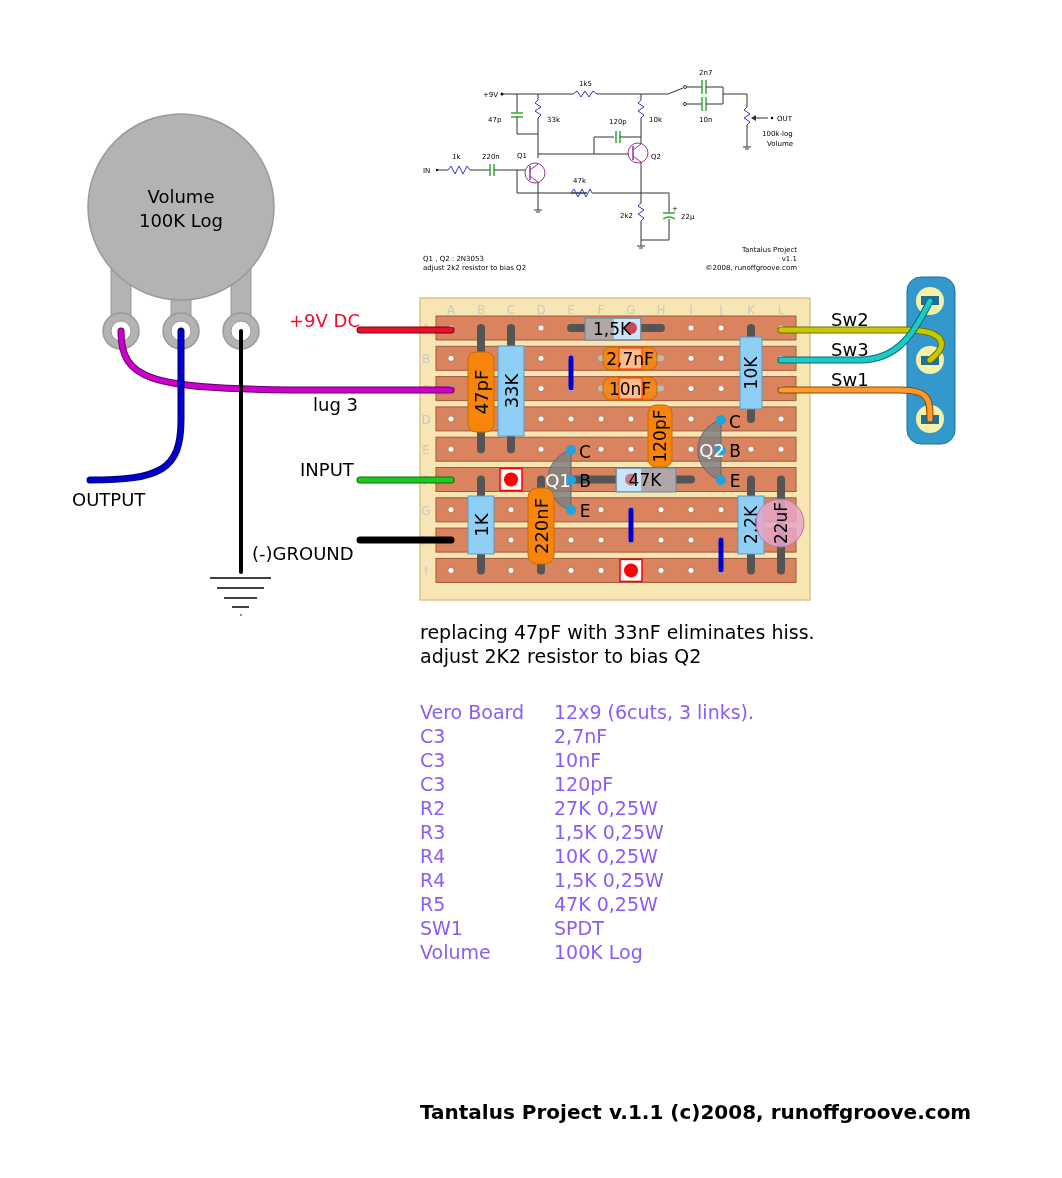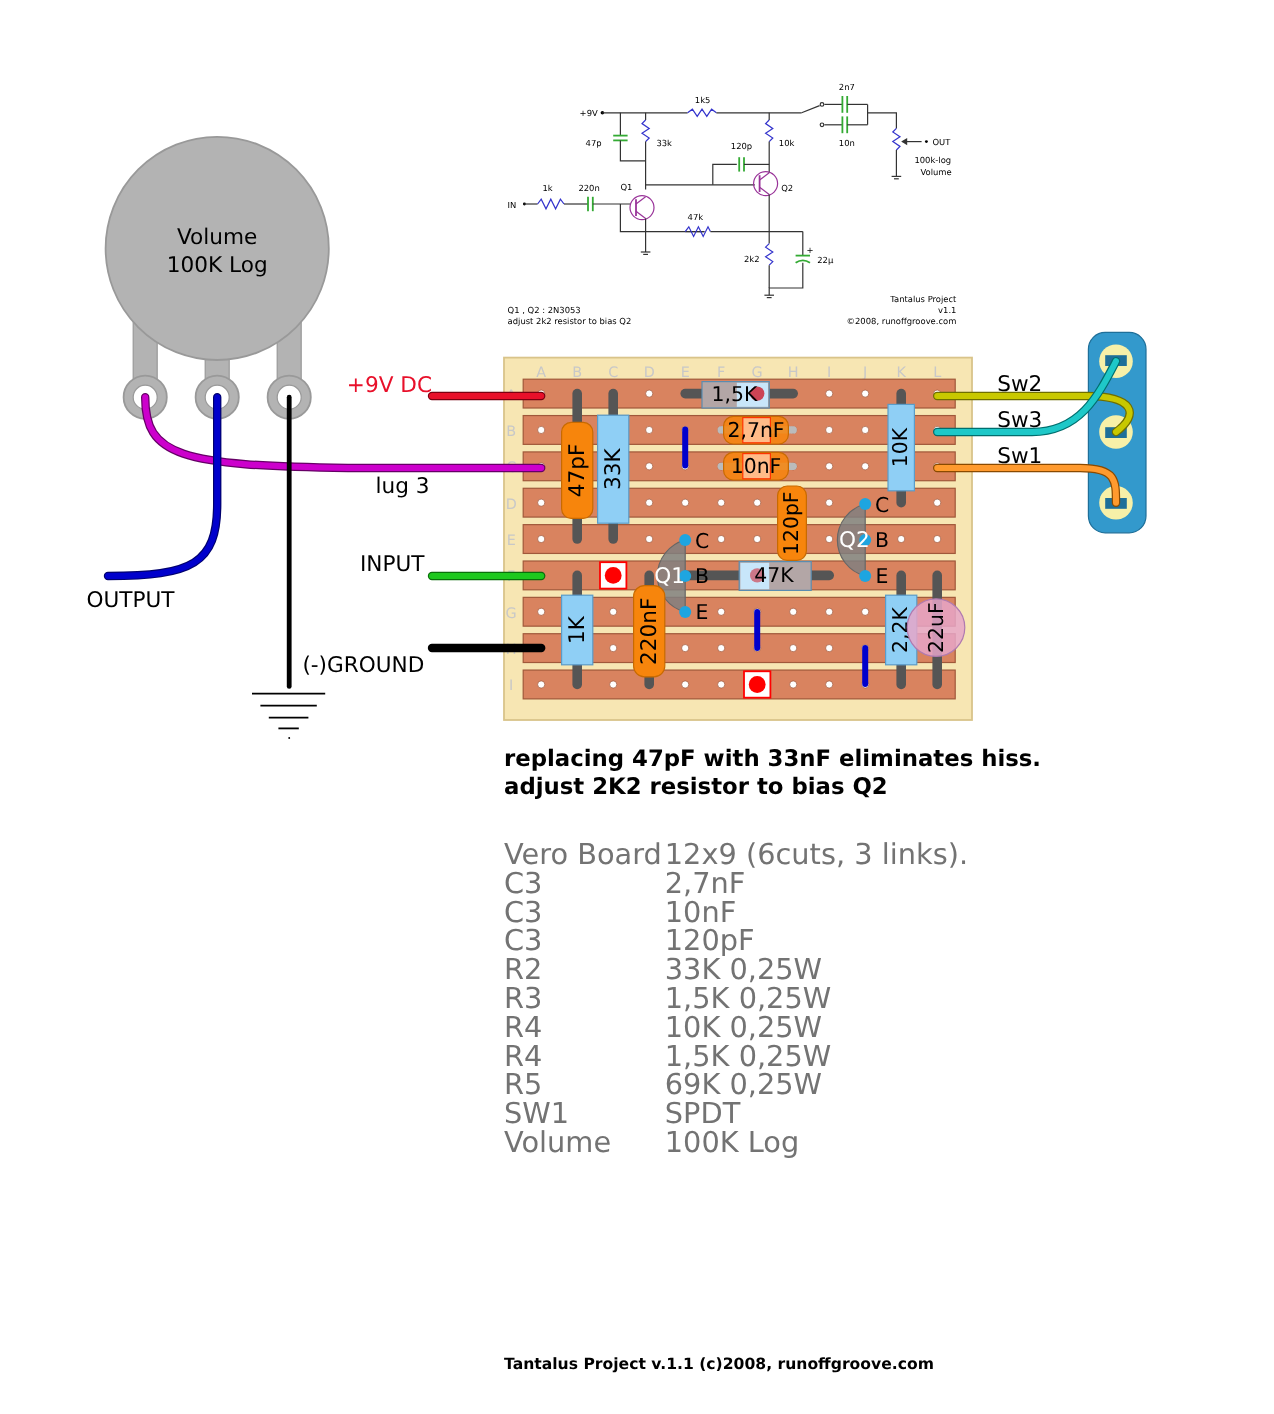--- a/index.html
+++ b/index.html
@@ -1,23 +1,23 @@
 <!DOCTYPE html>
 <html><head>
 <meta charset="utf-8">
 <style>
   html,body{margin:0;padding:0;background:#ffffff;}
   body{width:1062px;height:1178px;position:relative;overflow:hidden;font-family:"DejaVu Sans",sans-serif;}
   #stage{position:absolute;left:0;top:0;}
-  .notes{position:absolute;left:420px;top:620px;font-family:"DejaVu Sans",sans-serif;font-size:19px;color:#000;line-height:24px;font-weight:bold;}
+  .notes{position:absolute;left:420px;top:620px;font-family:"DejaVu Sans",sans-serif;font-size:19px;color:#000;line-height:24px;}
   .notes .line{white-space:nowrap;}
-  .bom{position:absolute;left:420px;top:700px;font-family:"DejaVu Sans",sans-serif;font-size:24px;color:#737373;line-height:24px;}
+  .bom{position:absolute;left:420px;top:700px;font-family:"DejaVu Sans",sans-serif;font-size:19px;color:#8b5cf6;line-height:24px;}
   .bom .row{display:flex;white-space:nowrap;}
   .bom .ref{width:134px;}
-  .footer{position:absolute;left:420px;top:1098px;font-family:"DejaVu Sans",sans-serif;font-weight:bold;font-size:13px;line-height:28px;color:#000;white-space:pre;margin-top:26px;}
+  .footer{position:absolute;left:420px;top:1098px;font-family:"DejaVu Sans",sans-serif;font-weight:bold;font-size:20px;line-height:28px;color:#000;white-space:pre;}
 </style>
 </head>
 <body>
 
 <svg id="stage" width="1062" height="1178" viewBox="0 0 1062 1178" xmlns="http://www.w3.org/2000/svg">
 
   <g font-family="DejaVu Sans, sans-serif" font-size="7" fill="#000">
 
     <circle cx="502" cy="94" r="1.5" fill="#000"></circle>
     <text x="483" y="97">+9V</text>
@@ -420,37 +420,37 @@
     <div class="row">
       <span class="ref">C3</span>
       <span>10nF</span>
     </div>
     <div class="row">
       <span class="ref">C3</span>
       <span>120pF</span>
     </div>
     <div class="row">
       <span class="ref">R2</span>
-      <span>33K 0,25W</span>
+      <span>27K 0,25W</span>
     </div>
     <div class="row">
       <span class="ref">R3</span>
       <span>1,5K 0,25W</span>
     </div>
     <div class="row">
       <span class="ref">R4</span>
       <span>10K 0,25W</span>
     </div>
     <div class="row">
       <span class="ref">R4</span>
       <span>1,5K 0,25W</span>
     </div>
     <div class="row">
       <span class="ref">R5</span>
-      <span>69K 0,25W</span>
+      <span>47K 0,25W</span>
     </div>
     <div class="row">
       <span class="ref">SW1</span>
       <span>SPDT</span>
     </div>
     <div class="row">
       <span class="ref">Volume</span>
       <span>100K Log</span>
     </div>
   </div>

